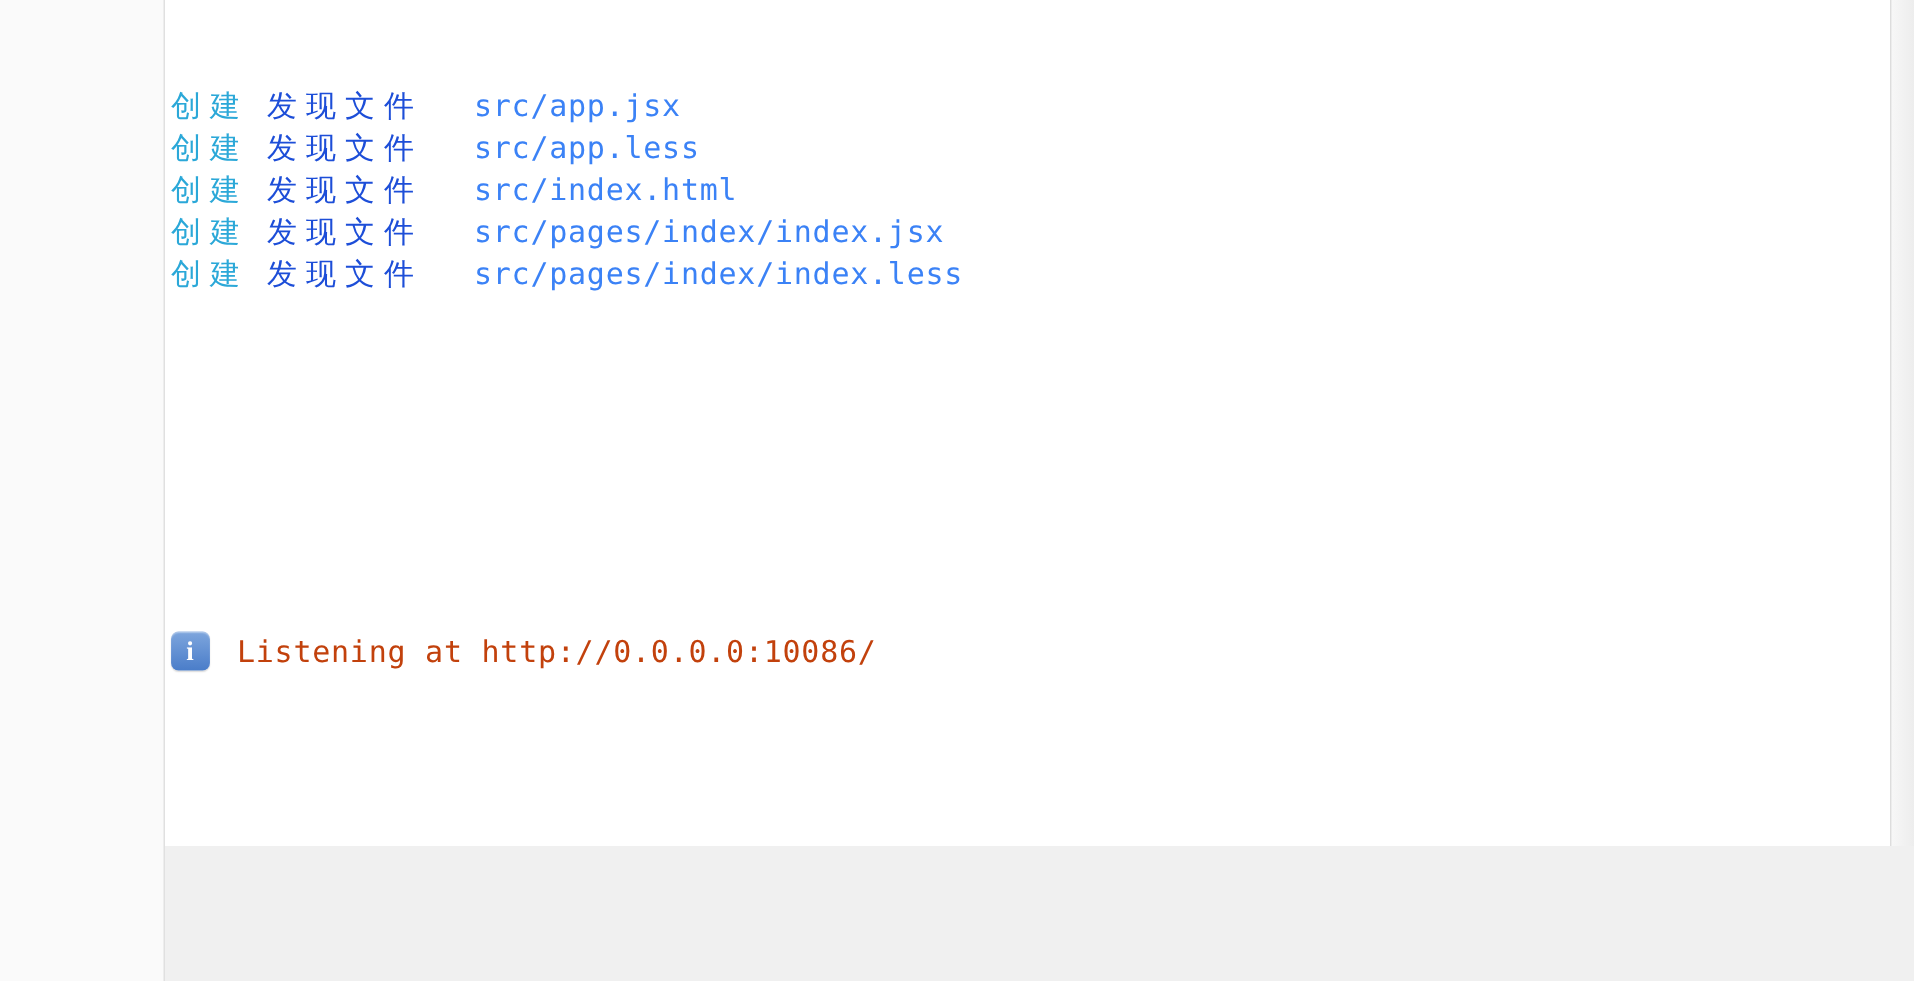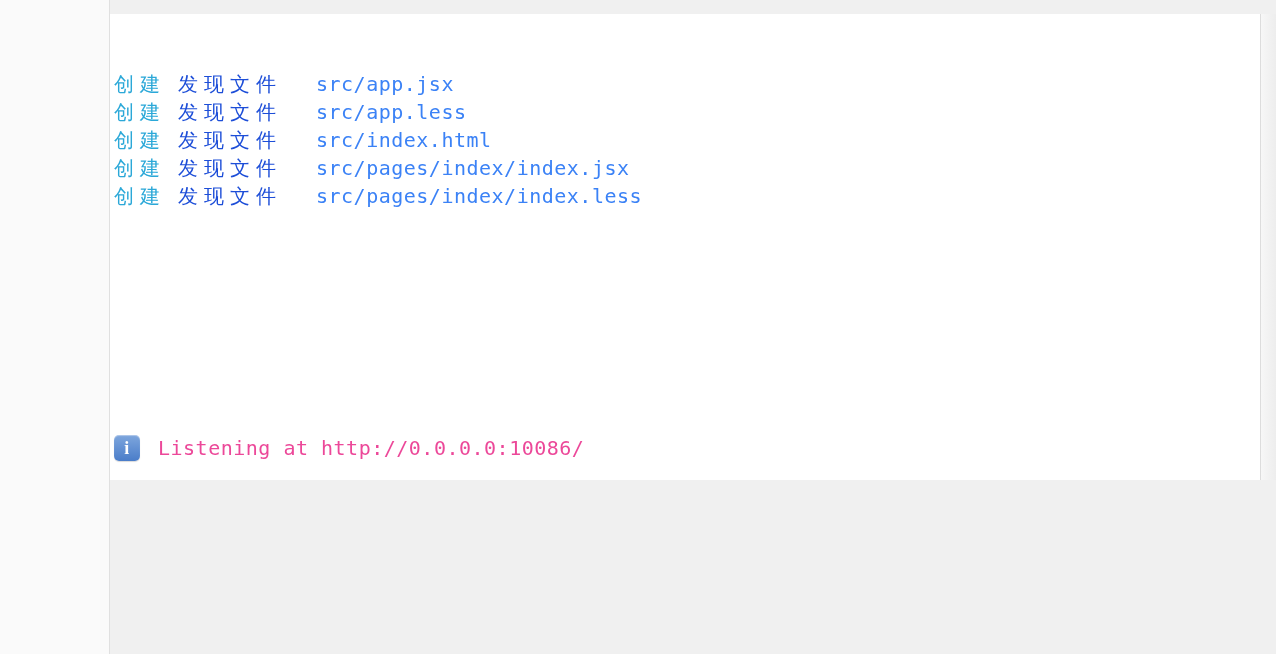--- a/index.html
+++ b/index.html
@@ -19,27 +19,26 @@
     .sidebar {
       width: 110px;
       background: #fafafa;
       border-right: 1px solid #e0e0e0;
       height: 654px;
     }
     .terminal {
       flex: 1;
       background: #ffffff;
       padding: 0 4px;
-      height: 466px;
+      height: 564px;
       overflow: hidden;
       letter-spacing: 0.5px;
       line-height: 28px;
       white-space: pre;
       position: relative;
-      margin-top: 14px;
     }
     .create-line {
       display: flex;
     }
     .create-tag {
       color: #2ba8d8;
       margin-right: 12px;
       letter-spacing: 6px;
     }
     .discover {
@@ -67,21 +66,21 @@
       align-items: center;
       justify-content: center;
       color: #fff;
       font-family: "Georgia", serif;
       font-weight: bold;
       font-size: 18px;
       margin-right: 18px;
       box-shadow: inset 0 1px 1px rgba(255,255,255,0.4), 0 1px 1px rgba(0,0,0,0.15);
     }
     .listening {
-      color: #ec4899;
+      color: #c2410c;
       text-align: right;
     }
     .watch-line {
       color: #888;
       letter-spacing: 4px;
       margin-bottom: 28px;
     }
     .ellipsis {
       letter-spacing: 2px;
     }

